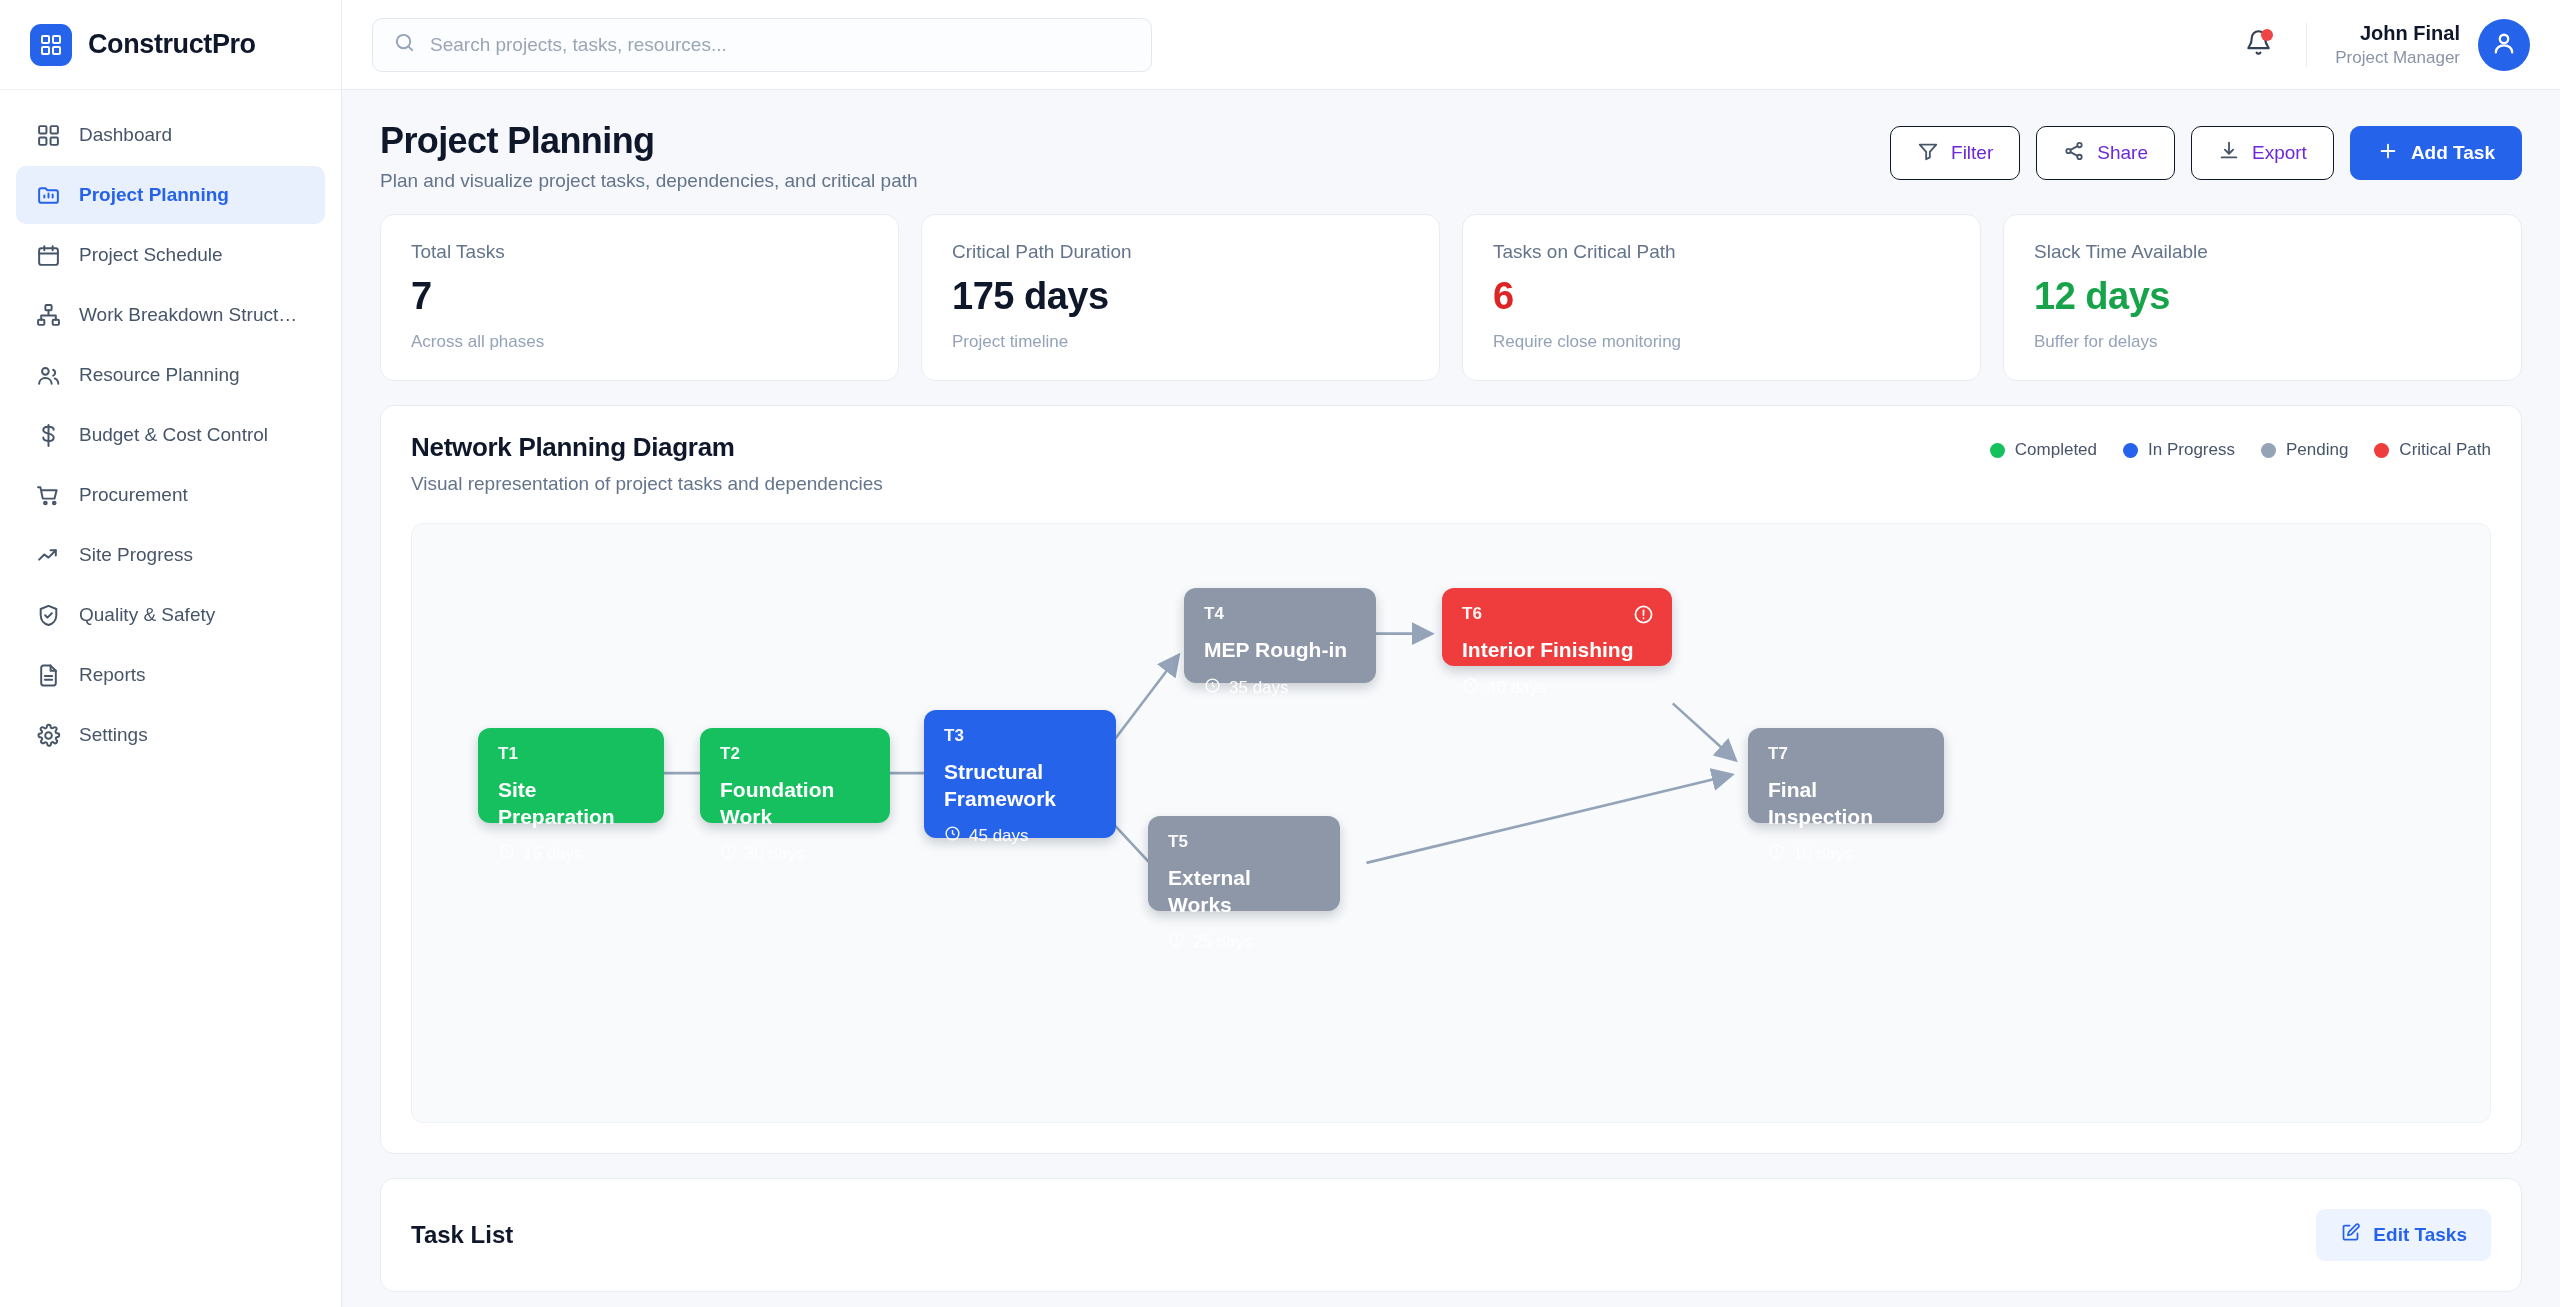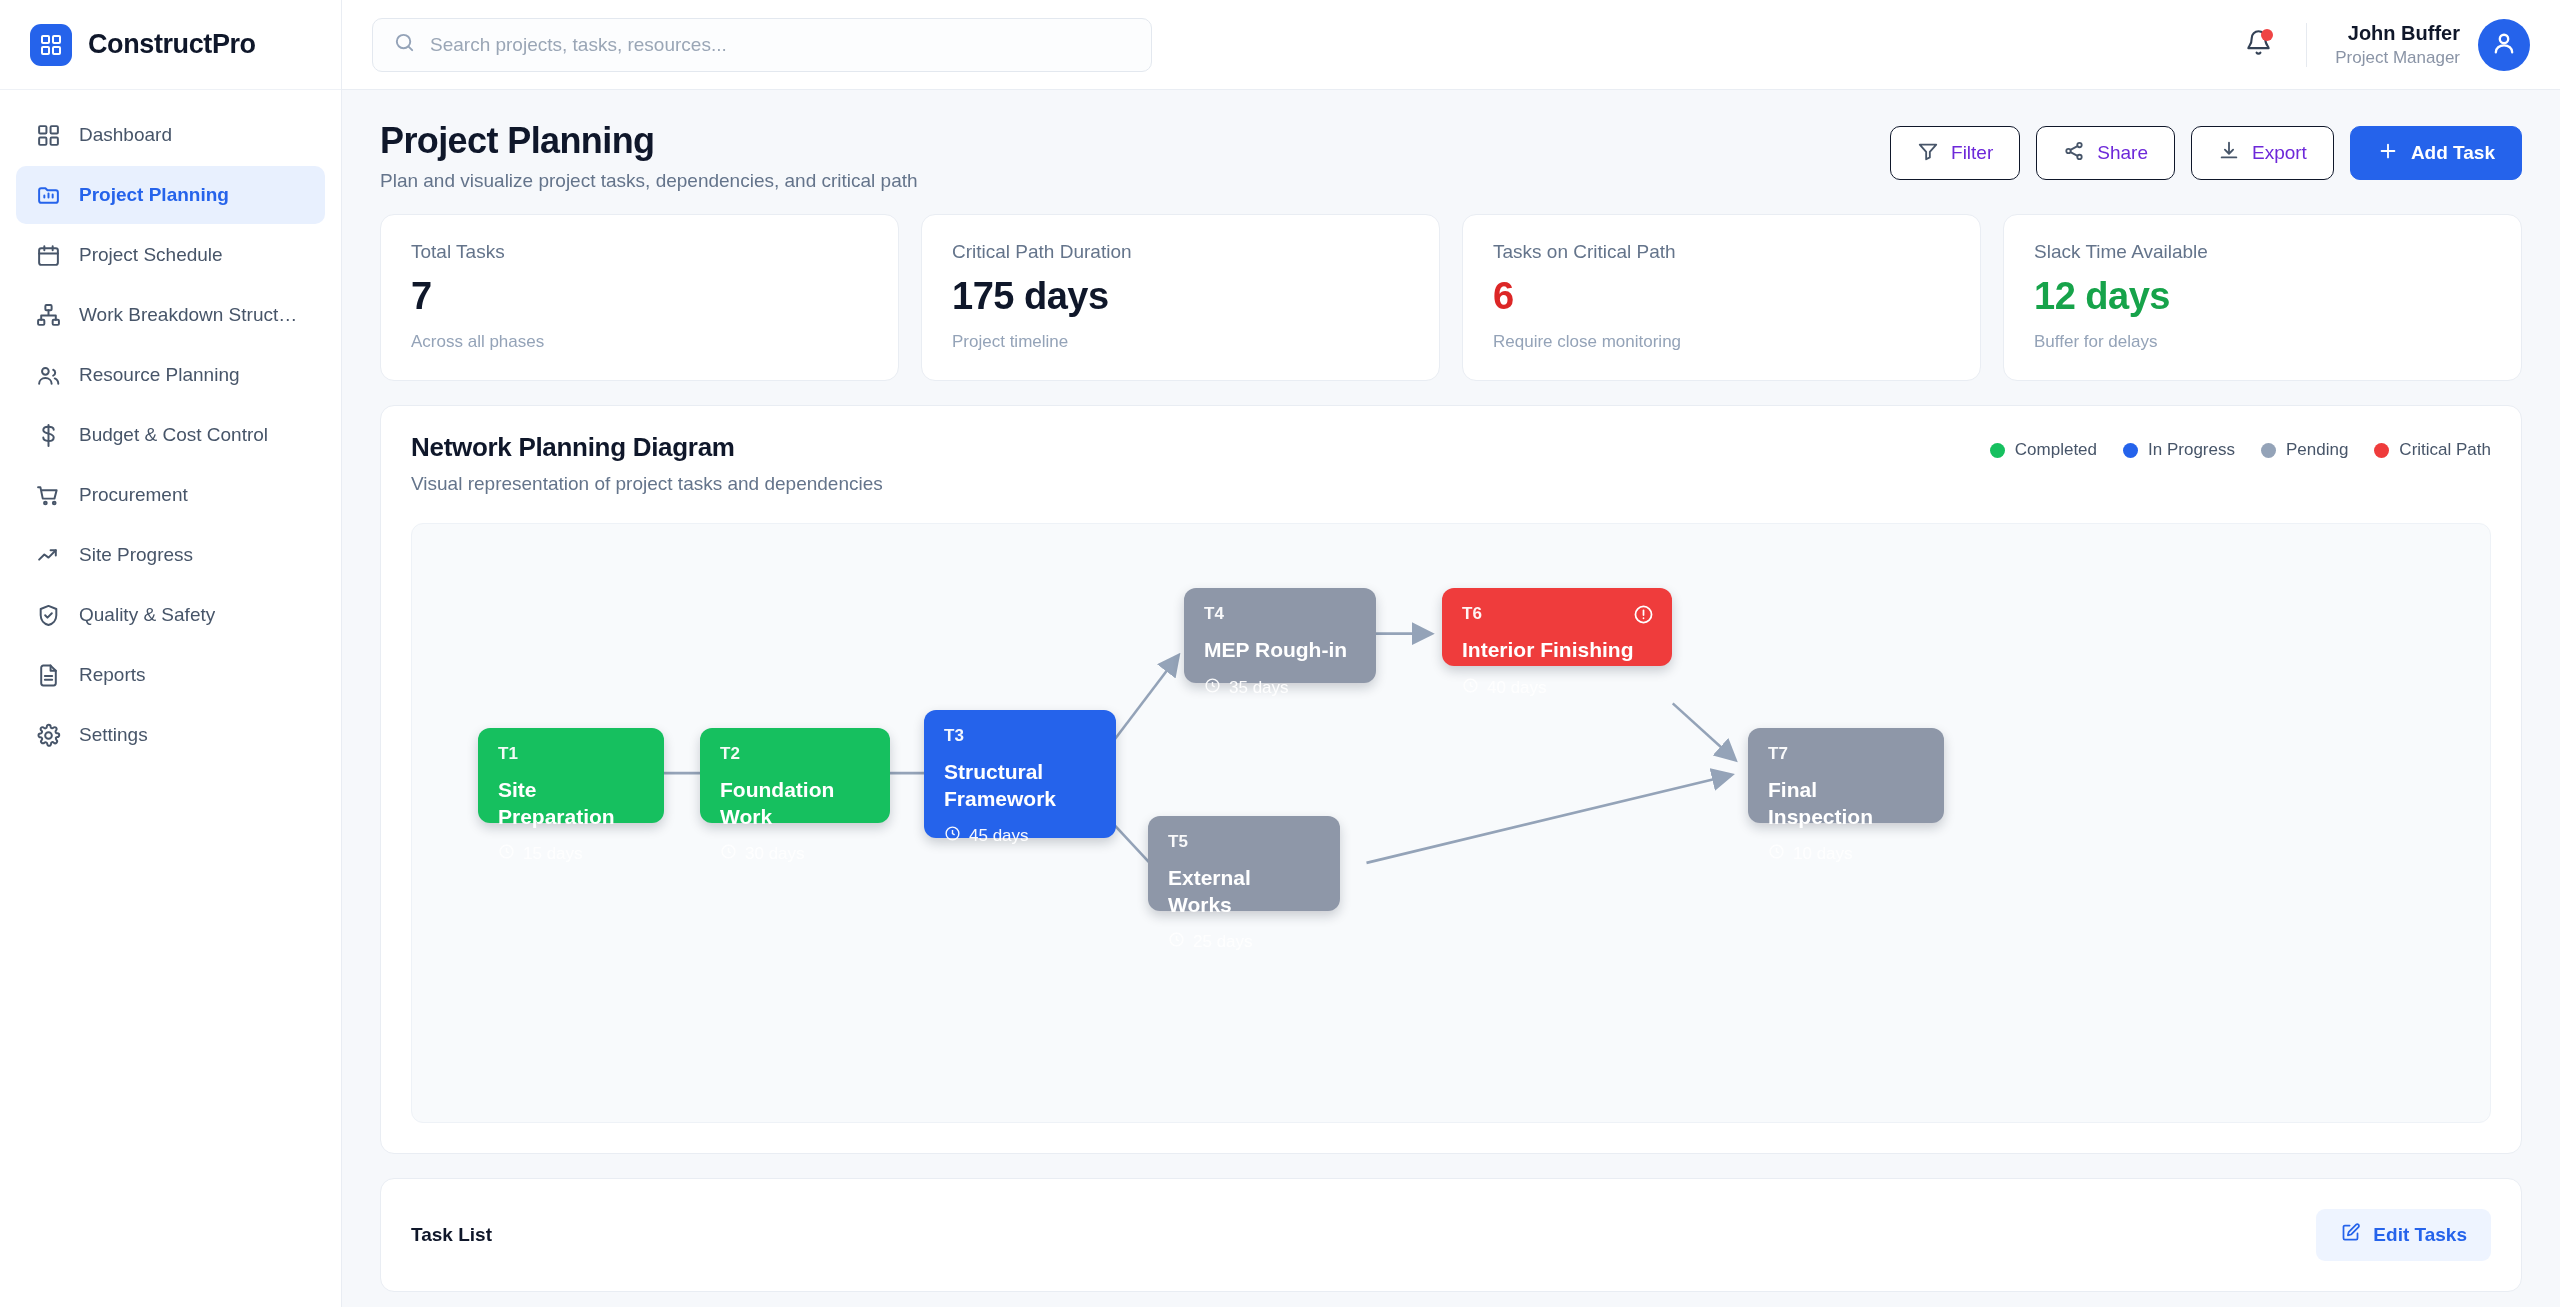--- a/index.html
+++ b/index.html
@@ -126,21 +126,21 @@
   }
   .node .nid { font-size: 17px; font-weight: 700; opacity: 0.95; }
   .node .ntitle { font-size: 21px; font-weight: 700; margin-top: 13px; line-height: 1.25; }
   .node .ndur { font-size: 17px; margin-top: 13px; display: flex; align-items: center; gap: 8px; opacity: 0.96; }
   .node .ndur svg { width: 17px; height: 17px; stroke: #ffffff; fill: none; stroke-width: 2; }
   .node .warn { position: absolute; top: 16px; right: 18px; }
   .node .warn svg { width: 21px; height: 21px; stroke: #ffffff; fill: none; stroke-width: 2; }
 
   .tasklist-panel { margin-top: 24px; padding: 30px; }
   .tl-head { display: flex; align-items: center; }
-  .tl-title { font-size: 19px; font-weight: 700; color: #0f172a; }
+  .tl-title { font-size: 24px; font-weight: 700; color: #0f172a; }
   .btn-edit {
     margin-left: auto; height: 52px; border-radius: 9px; background: #eef4ff;
     color: #2563eb; border: none; display: inline-flex; align-items: center; gap: 12px;
     padding: 0 24px; font-size: 19px; font-weight: 600; cursor: pointer;
     font-family: "Liberation Sans", sans-serif;
   }
   .btn-edit svg { width: 21px; height: 21px; stroke: #2563eb; fill: none; stroke-width: 2; stroke-linecap: round; stroke-linejoin: round; }
 </style>
 </head>
 <body>
@@ -283,21 +283,21 @@
         <div class="bell-btn">
           <span><svg viewBox="0 0 24 24">
                 <path d="M18 8a6 6 0 0 0-12 0c0 7-3 7-3 9h18c0-2-3-2-3-9"></path>
                 <path d="M10.3 21a2 2 0 0 0 3.4 0"></path>
               </svg></span>
           <span class="bell-dot"></span>
         </div>
         <div class="divider-v"></div>
         <div class="user-block">
           <div class="user-text">
-            <div class="user-name">John Buffer</div>
+            <div class="user-name">John Final</div>
             <div class="user-role">Project Manager</div>
           </div>
           <div class="avatar">
             <span><svg viewBox="0 0 24 24">
                   <circle cx="12" cy="8.5" r="3.6"></circle>
                   <path d="M5 20c0-3.6 3.1-6 7-6s7 2.4 7 6"></path>
                 </svg></span>
           </div>
         </div>
       </div>

